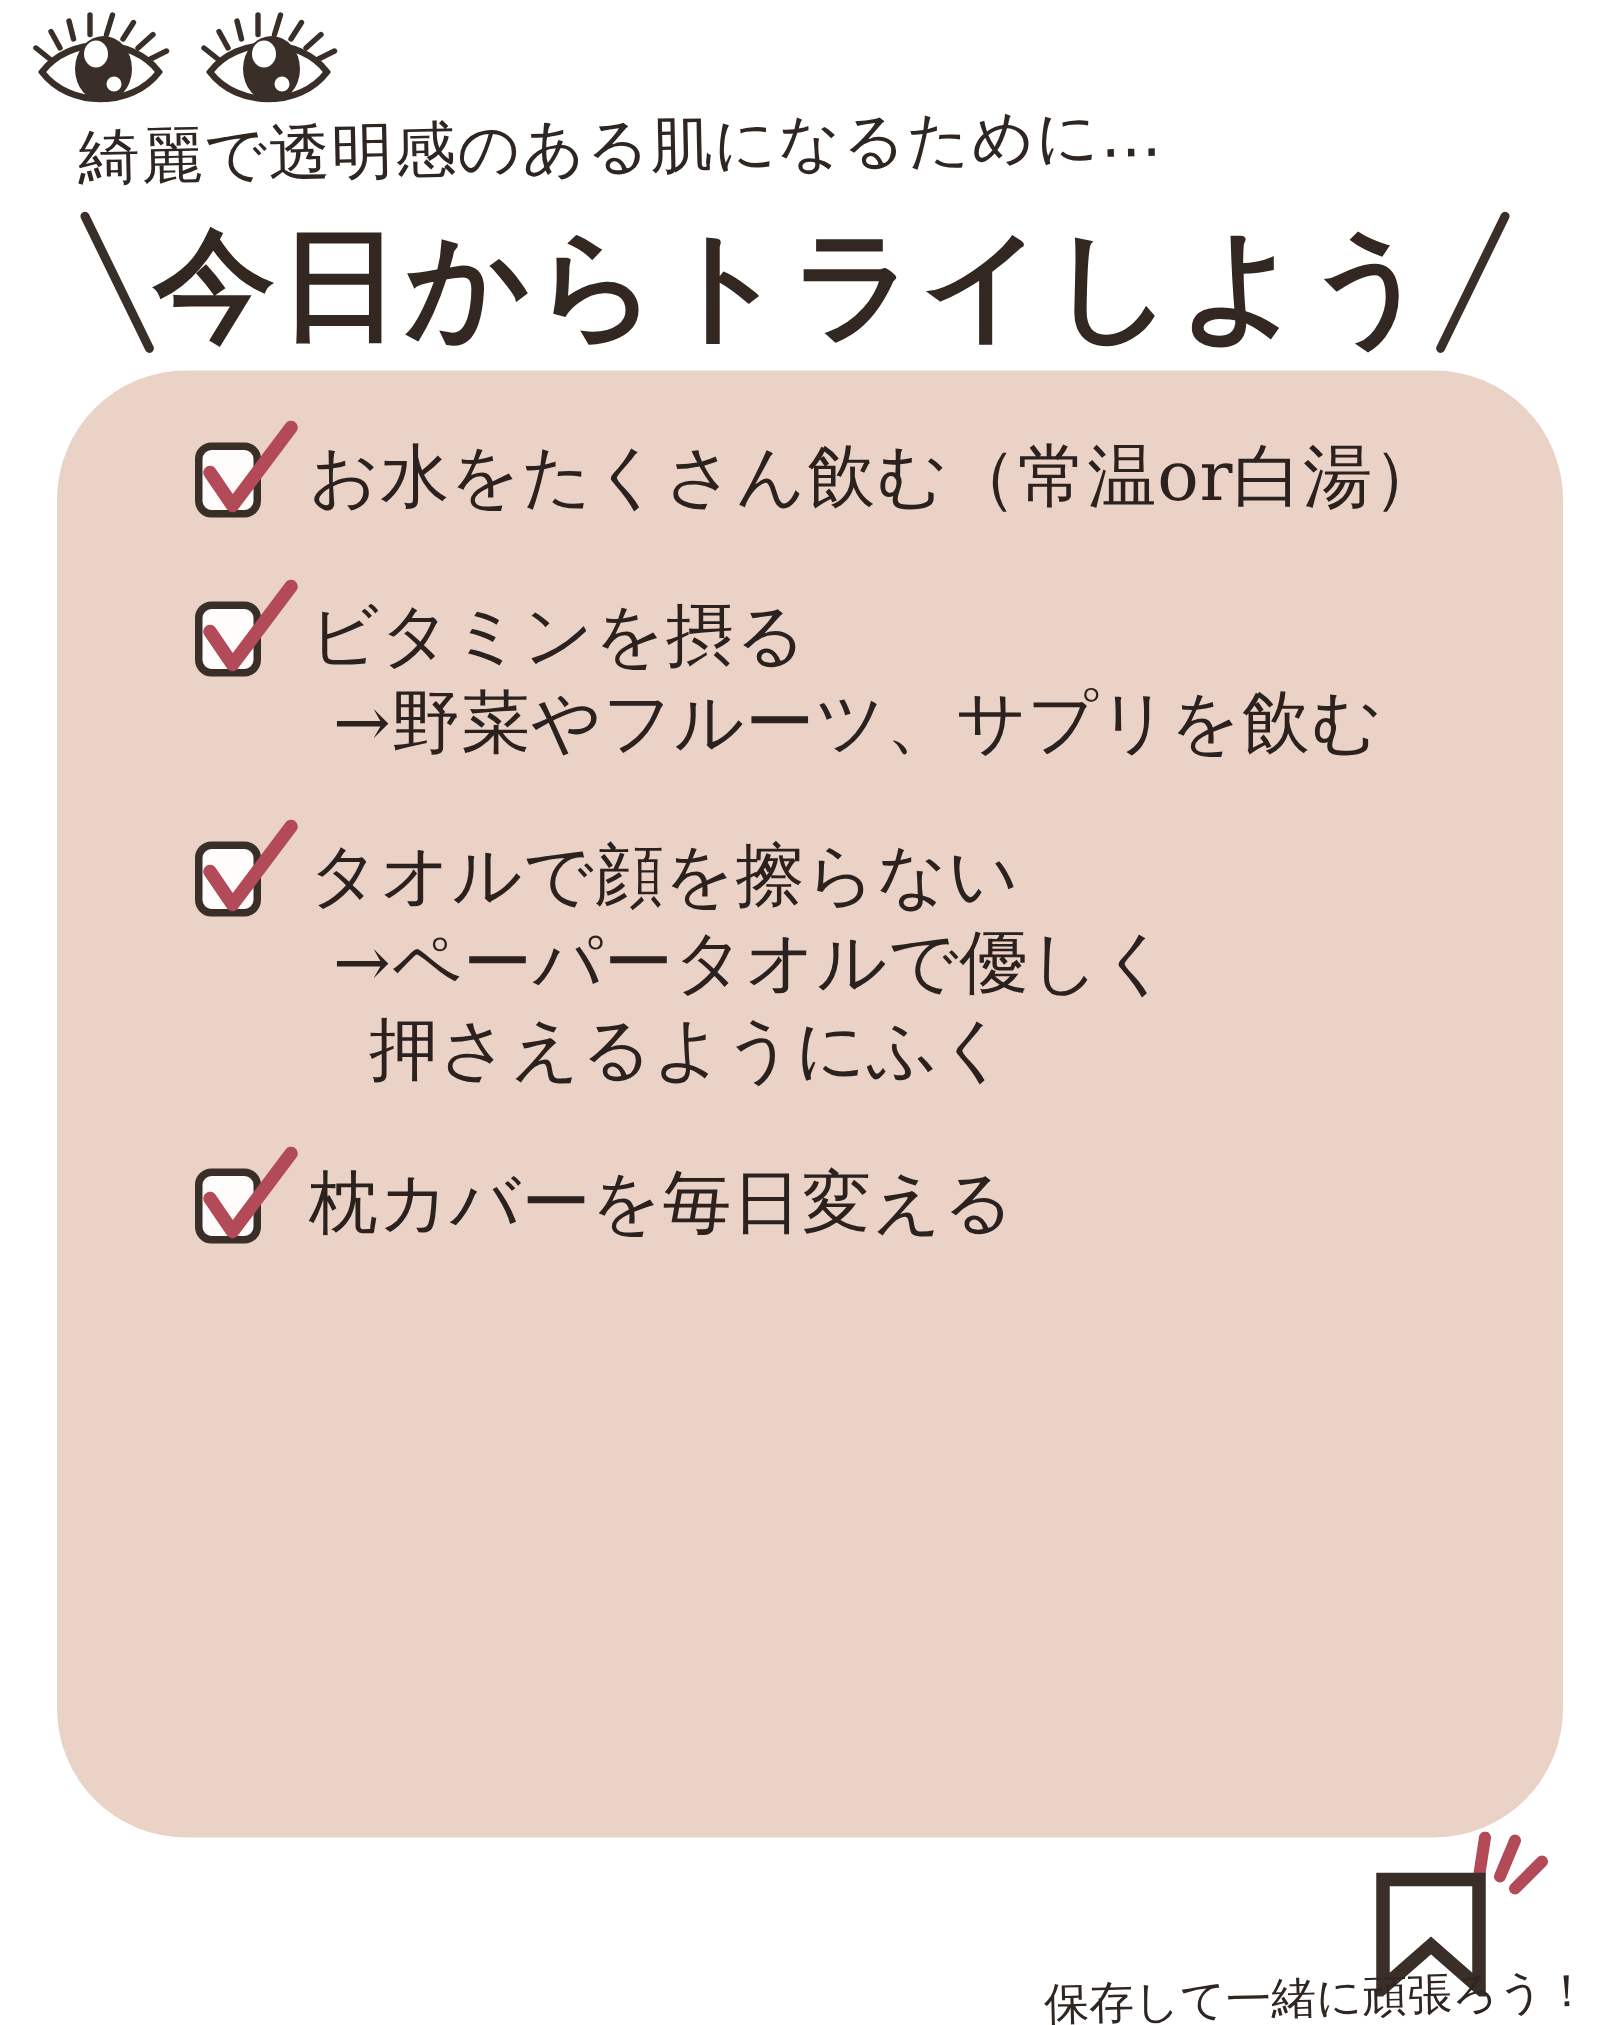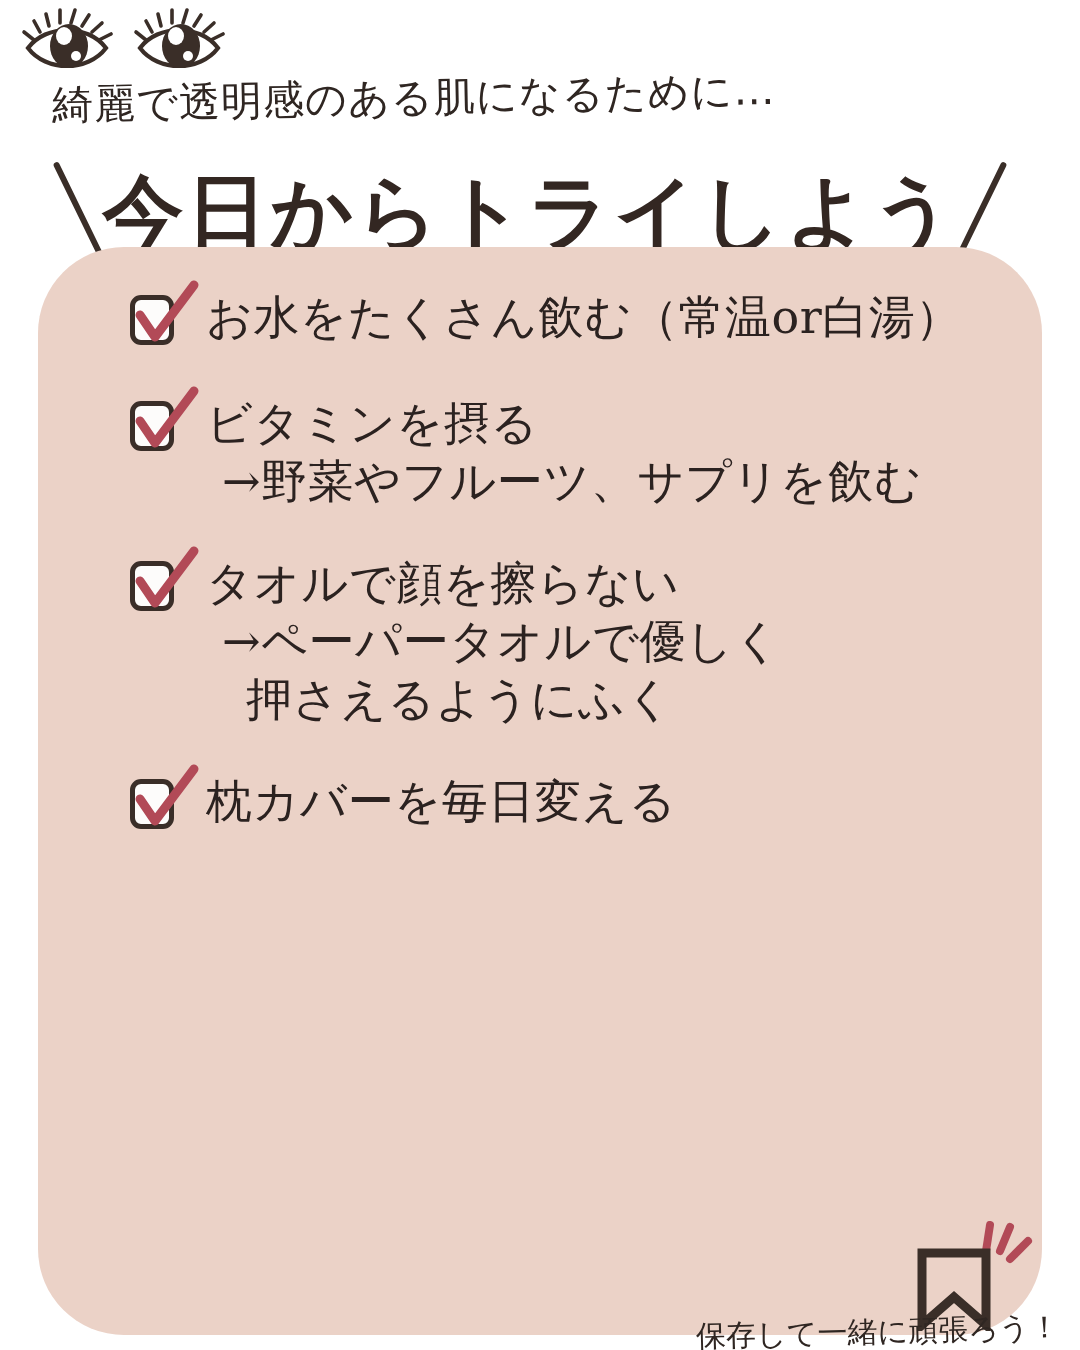--- a/index.html
+++ b/index.html
@@ -42,21 +42,21 @@
     letter-spacing: 1px;
     color: #2f2622;
     white-space: nowrap;
     transform: rotate(-1.2deg);
     transform-origin: left center;
   }
 
   #title-row {
     position: absolute;
     left: 0;
-    top: 161px;
+    top: 140px;
     width: 1060px;
     height: 100px;
     display: flex;
     align-items: center;
     justify-content: center;
     gap: 20px;
   }
   .slash {
     display: block;
     width: 6px;
@@ -76,21 +76,21 @@
     white-space: nowrap;
     line-height: 1;
   }
 
   
   #checklist-panel {
     position: absolute;
     left: 38px;
     top: 247px;
     width: 1004px;
-    height: 1088px;
+    height: 978px;
     background: #ebd2c7;
     border-radius: 86px;
   }
 
   #checklist {
     position: absolute;
     left: 0; top: 0;
     width: 100%;
     height: 100%;
     padding: 42px 0 0 0;

